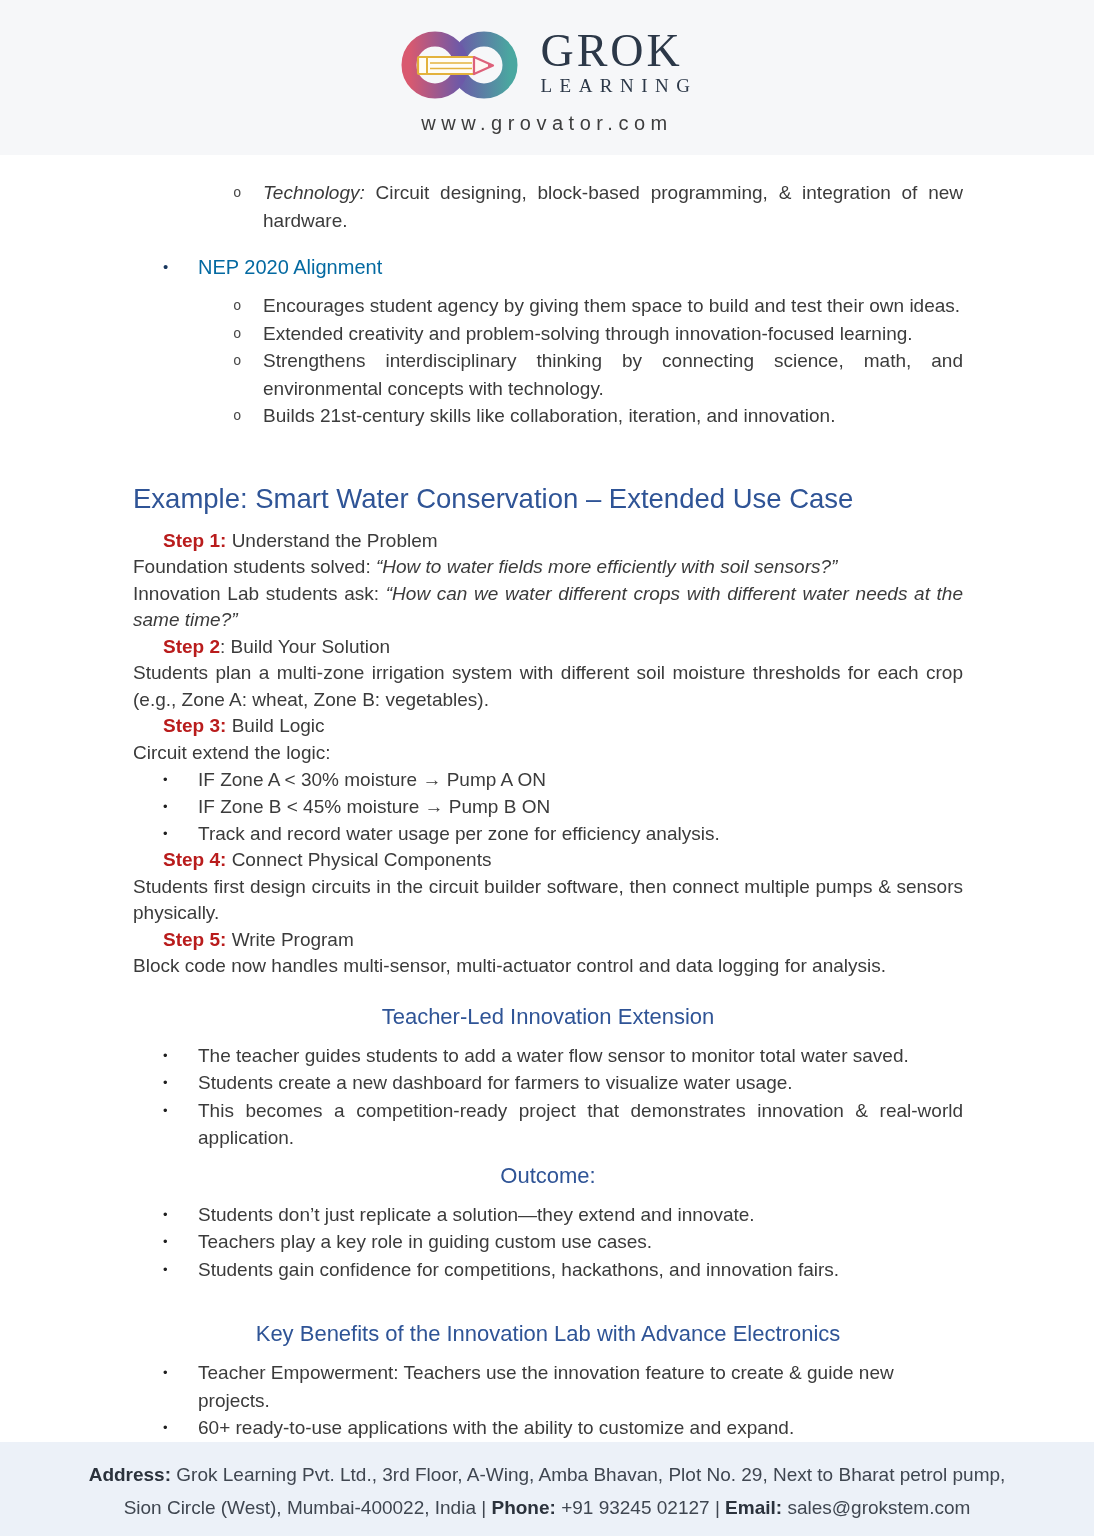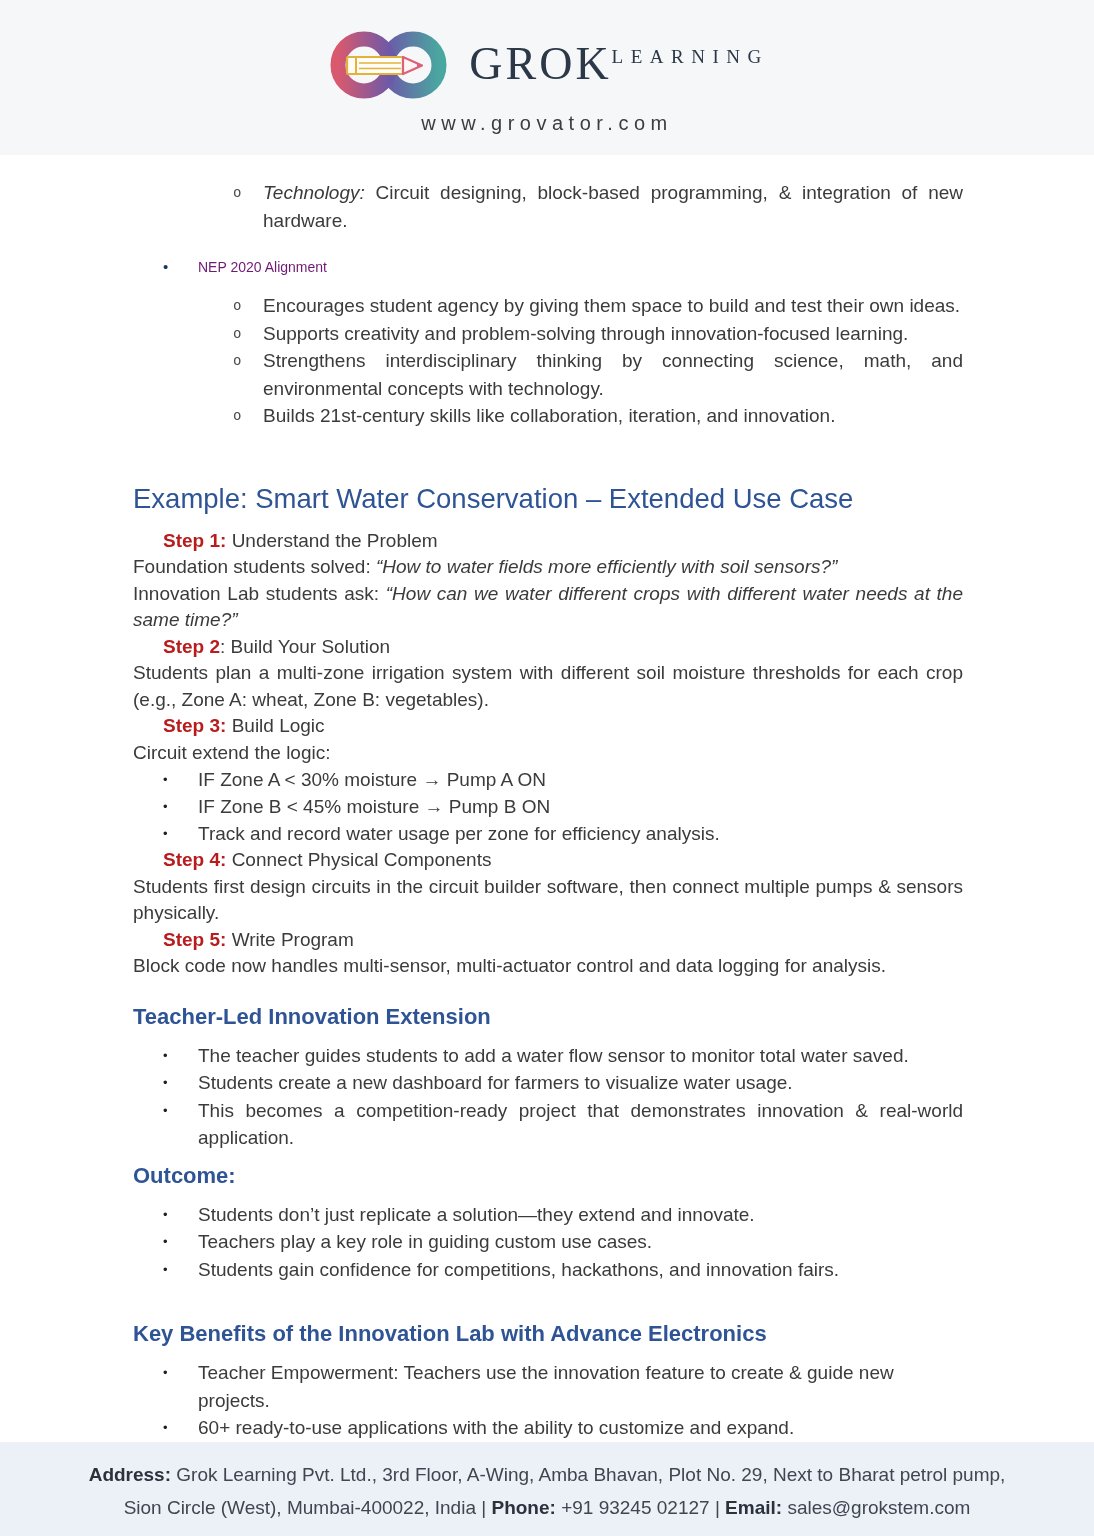--- a/index.html
+++ b/index.html
@@ -7,21 +7,21 @@
     width:1094px;height:1536px;overflow:hidden;background:#ffffff;
     display:flex;flex-direction:column;
     font-family:"Liberation Sans",sans-serif;color:#3b3b3b;
   }
   
   .band-top{
     height:155px;flex:0 0 155px;background:#f6f7f9;
     display:flex;flex-direction:column;align-items:center;justify-content:center;
   }
   .logo-row{display:flex;align-items:center;gap:12px;margin-top:4px;}
-  .brand-text{display:flex;flex-direction:row;align-items:flex-start;}
+  .brand-text{display:flex;flex-direction:column;align-items:flex-start;}
   .brand-grok{font-family:"Liberation Serif",serif;font-size:46px;line-height:42px;color:#2c3848;letter-spacing:3px;}
   .brand-learning{font-family:"Liberation Serif",serif;font-size:19px;color:#2c3848;letter-spacing:7.5px;margin-top:3px;}
   .website{font-size:20px;letter-spacing:5.5px;color:#3d3d3d;margin-top:9px;font-weight:500;}
   
   .content{padding:24px 131px 0 133px;font-size:19px;line-height:28px;flex:1 1 auto;}
   .line{margin:0;line-height:26.5px;}
   .j{text-align:justify;}
   strong{color:#b91c1c;margin-left:30px;}
   em{font-style:italic;}
   
@@ -29,23 +29,23 @@
   .omark{flex:0 0 30px;margin-left:100px;font-family:"DejaVu Sans Mono",monospace;font-size:14px;color:#4a4a4a;}
   .otext{flex:1;margin:0;}
   
   .bli{display:flex;line-height:27.5px;}
   .bmark{flex:0 0 35px;margin-left:30px;font-size:13px;color:#1f1f1f;}
   .bli p{flex:1;margin:0;}
   .steps-bullets .bli{line-height:27px;}
   
   .h2row{display:flex;margin:18px 0 10px;}
   .h2row .bigdot{flex:0 0 35px;margin-left:30px;font-size:15px;line-height:30px;color:#17365d;}
-  .h2row h2{margin:0;font-size:14px;line-height:30px;color:#701a75;font-weight:400;}
+  .h2row h2{margin:0;font-size:20px;line-height:30px;color:#0369a1;font-weight:400;}
   h1.main{font-size:27.5px;line-height:34px;color:#2F5496;font-weight:400;margin:52px 0 12px;}
-  h2.sec{font-size:22px;line-height:30px;color:#2F5496;font-weight:700;margin:22px 0 10px;}
+  h2.sec{font-size:22px;line-height:30px;color:#2F5496;font-weight:400;margin:22px 0 10px;text-align:center;}
   h2.sec.outc{margin-top:9px;}
   h2.sec.keyb{margin-top:36px;}
   .sect-list{margin-top:2px;}
   
   .band-bottom{
     height:99px;flex:0 0 99px;background:#ecf1f8;margin-top:auto;margin-bottom:20px;
     display:flex;align-items:center;justify-content:center;
   }
   .footer-text{max-width:945px;margin:0;text-align:center;font-size:19px;line-height:33px;color:#3f4650;}
   .footer-text b{color:#2b323c;}
@@ -98,21 +98,21 @@
       <span class="bigdot">•</span>
       <h2>NEP 2020 Alignment</h2>
     </div>
     <div id="nep-list">
         <div class="oli">
           <span class="omark">o</span>
           <p class="otext">Encourages student agency by giving them space to build and test their own ideas.</p>
         </div>
         <div class="oli">
           <span class="omark">o</span>
-          <p class="otext">Supports creativity and problem-solving through innovation-focused learning.</p>
+          <p class="otext">Extended creativity and problem-solving through innovation-focused learning.</p>
         </div>
         <div class="oli">
           <span class="omark">o</span>
           <p class="otext j">Strengthens interdisciplinary thinking by connecting science, math, and environmental concepts with technology.</p>
         </div>
         <div class="oli">
           <span class="omark">o</span>
           <p class="otext">Builds 21st-century skills like collaboration, iteration, and innovation.</p>
         </div>
       </div>

